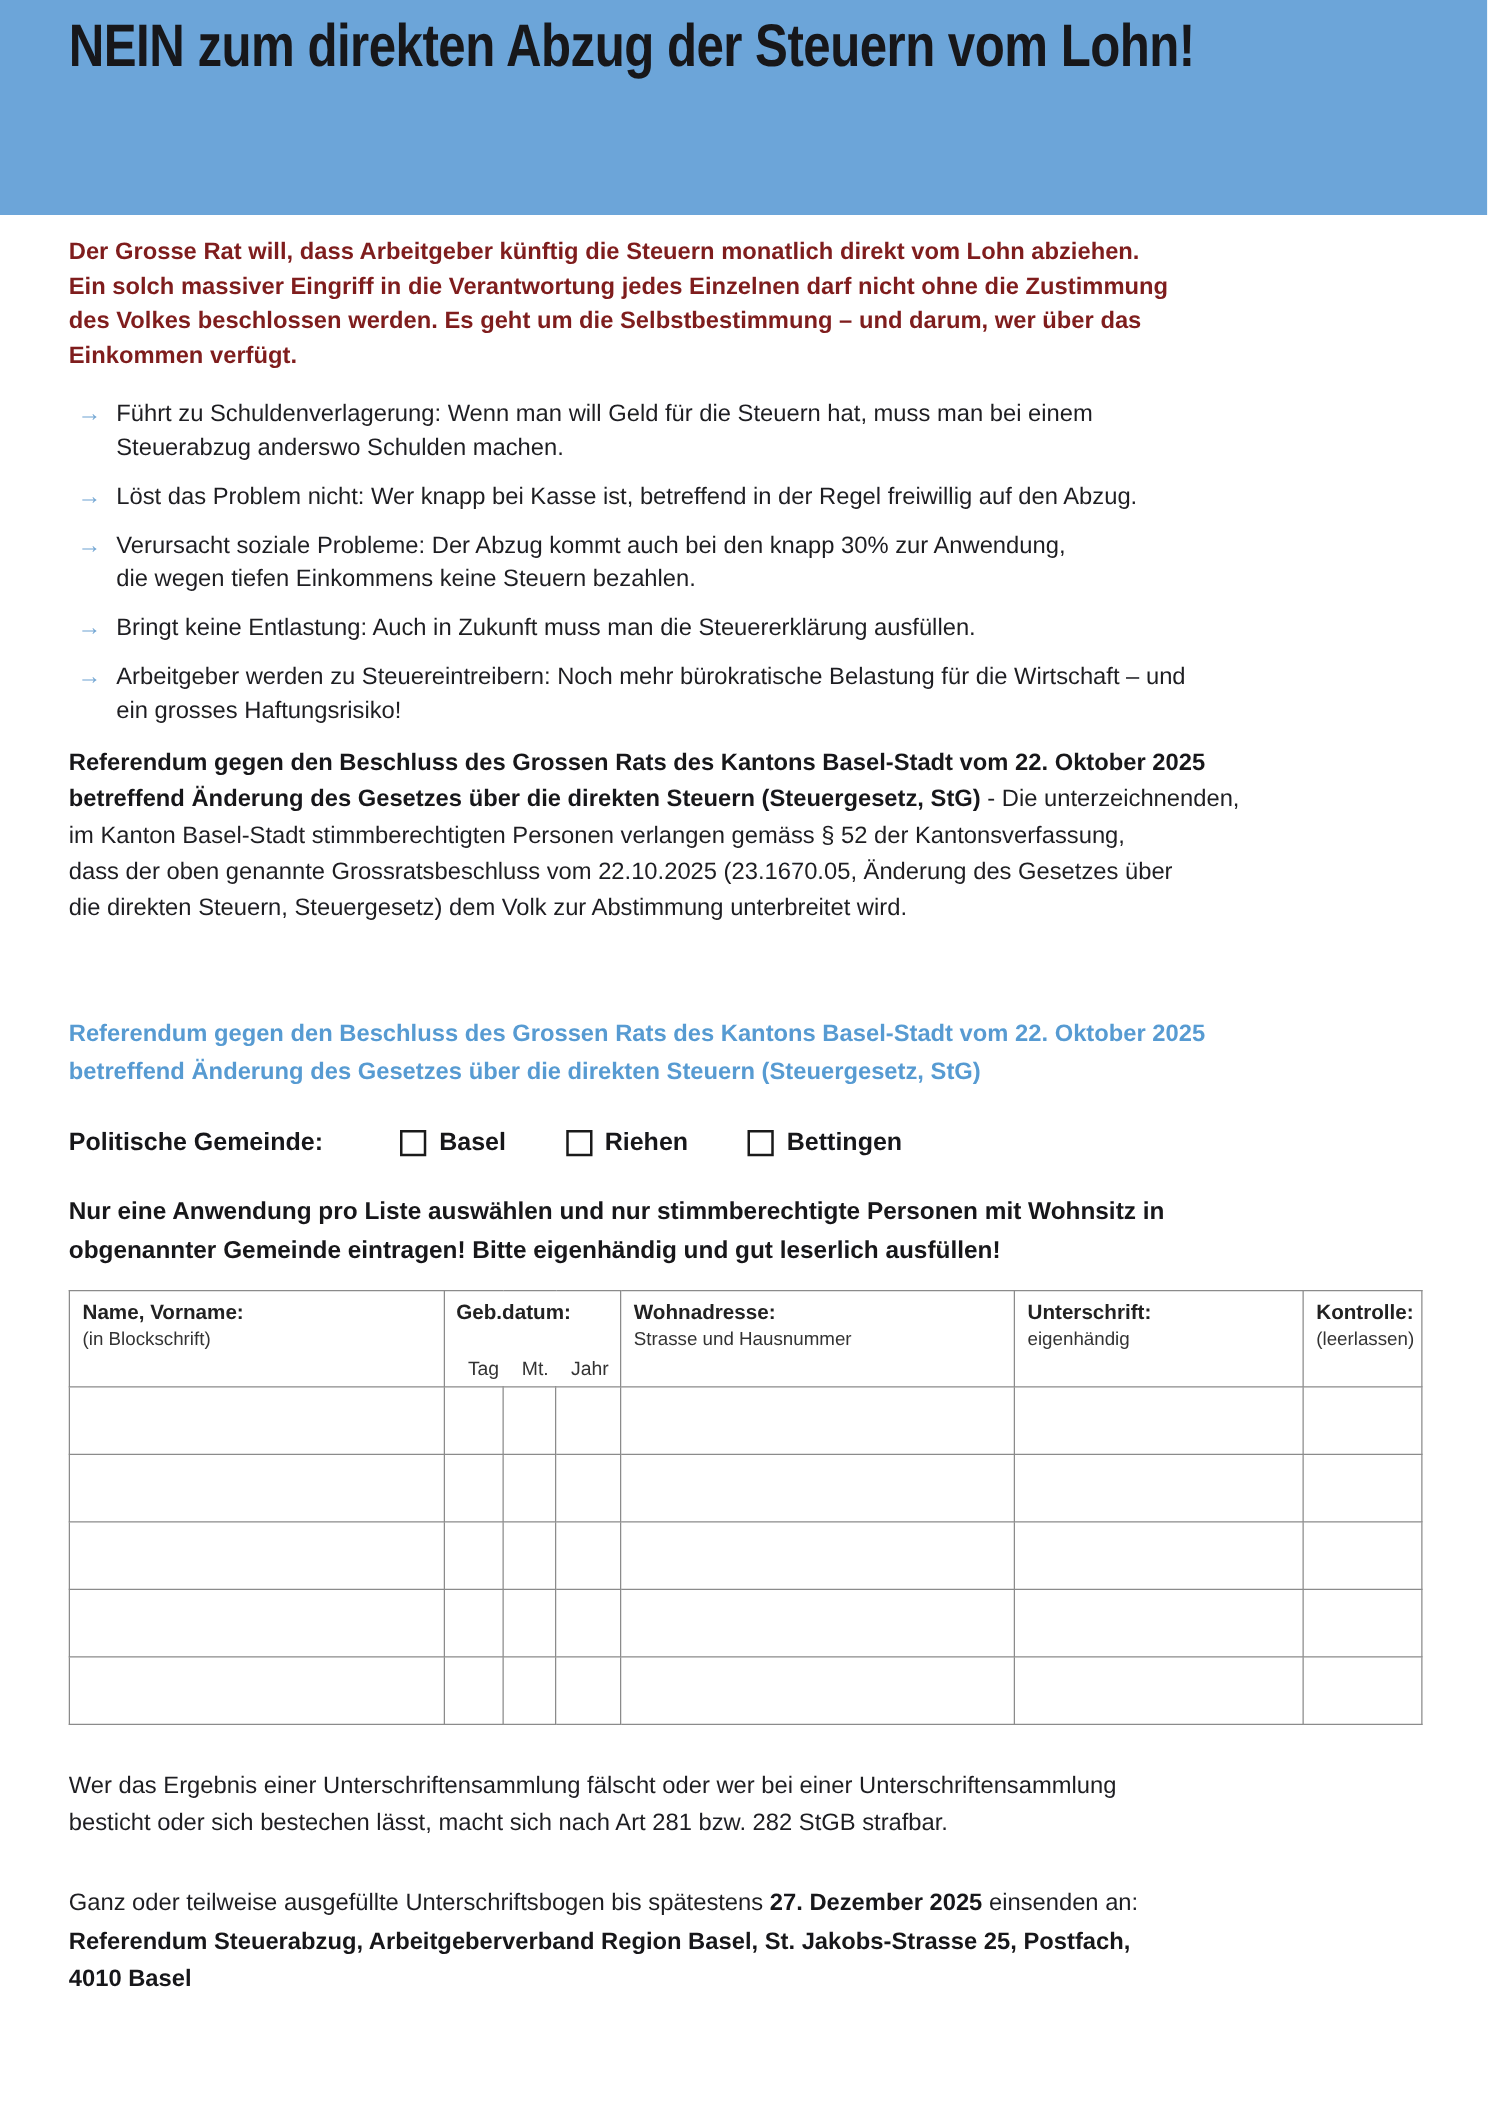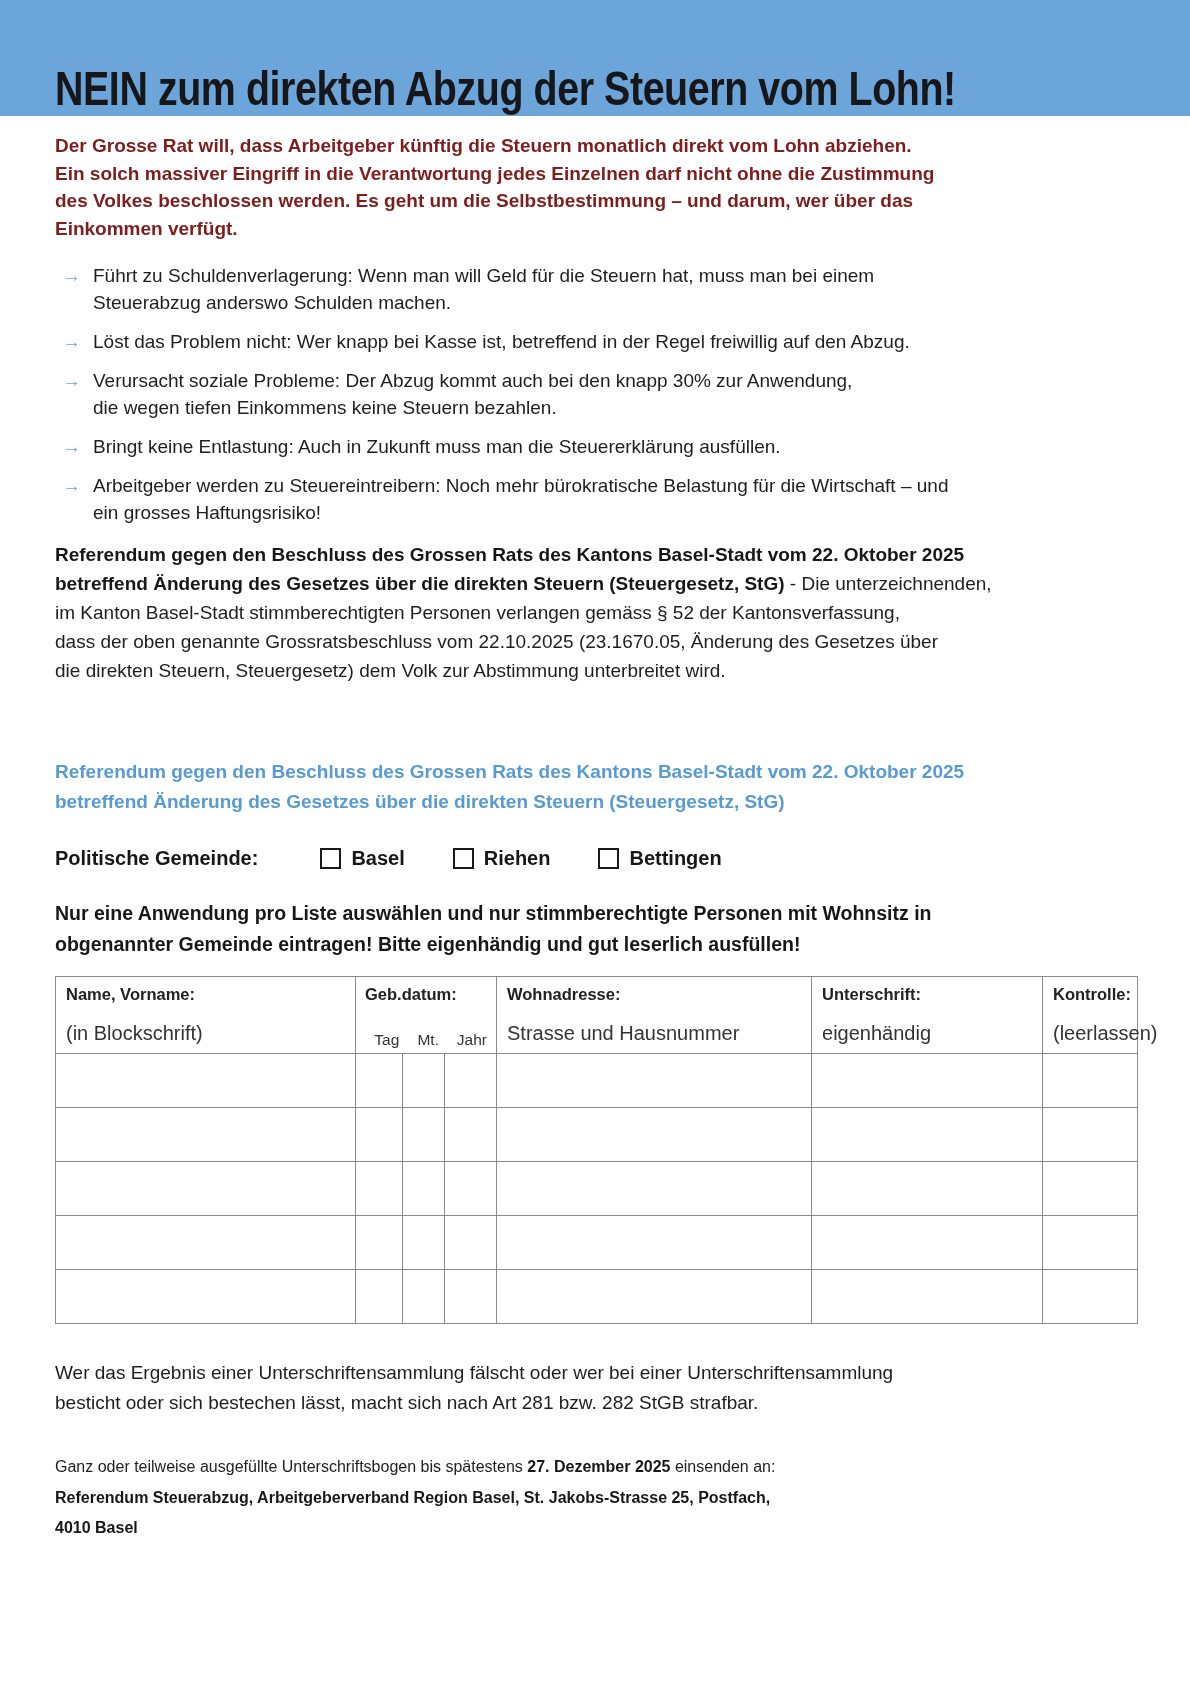--- a/index.html
+++ b/index.html
@@ -8,24 +8,24 @@
     position: relative;
     width: 1190px;
     height: 1683px;
     background: #ffffff;
     font-family: "Liberation Sans", sans-serif;
     color: #1e1e22;
     overflow: hidden;
   }
   
   .band {
-    height: 116px;
+    height: 172px;
     background: #6ca5d9;
     display: flex;
-    align-items: flex-end;
+    align-items: flex-start;
     padding-left: 55px;
   }
   .band h1 {
     font-size: 48px;
     font-weight: 800;
     letter-spacing: -0.5px;
     color: #17171a;
     transform: scaleX(0.82);
     transform-origin: left center;
     white-space: nowrap;
@@ -113,36 +113,36 @@
     vertical-align: top;
     padding: 0;
   }
   table.sig th {
     height: 51px;
     text-align: left;
     padding: 8px 10px 4px 10px;
     font-weight: 400;
   }
   .th-title { font-size: 16.5px; font-weight: 700; color: #222; display: block; }
-  .th-sub { font-size: 20px; font-weight: 400; color: #333; display: block; margin-top: 18px; }
+  .th-sub { font-size: 15px; font-weight: 400; color: #333; display: block; margin-top: 3px; }
   .geb-sub { display: flex; margin-top: 3px; }
   .geb-sub span { font-size: 15.5px; color: #333; text-align: center; margin-top: 24px; }
   .geb-sub .g-tag  { width: 47px; }
   .geb-sub .g-mt   { width: 42px; }
   .geb-sub .g-jahr { width: 52px; }
   table.sig td { height: 54px; background: #fff; }
   
   .legal {
     margin-top: 34px;
     font-size: 19px;
     line-height: 30px;
   }
   .submission {
     margin-top: 34px;
-    font-size: 16px;
+    font-size: 19px;
     line-height: 30.5px;
   }
   .submission b { font-weight: 700; color: #17171a; }
   .address { font-weight: 700; color: #17171a; }
 </style>
 </head>
 <body>
 
 <div class="page">
 

